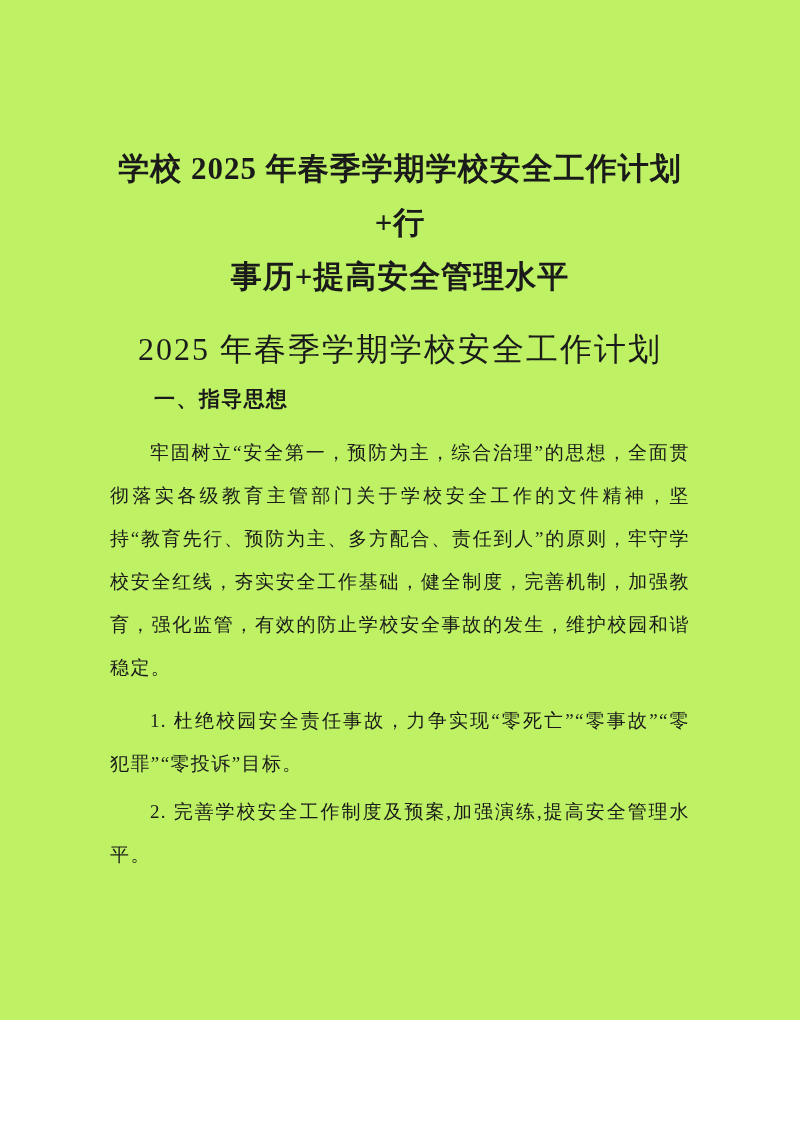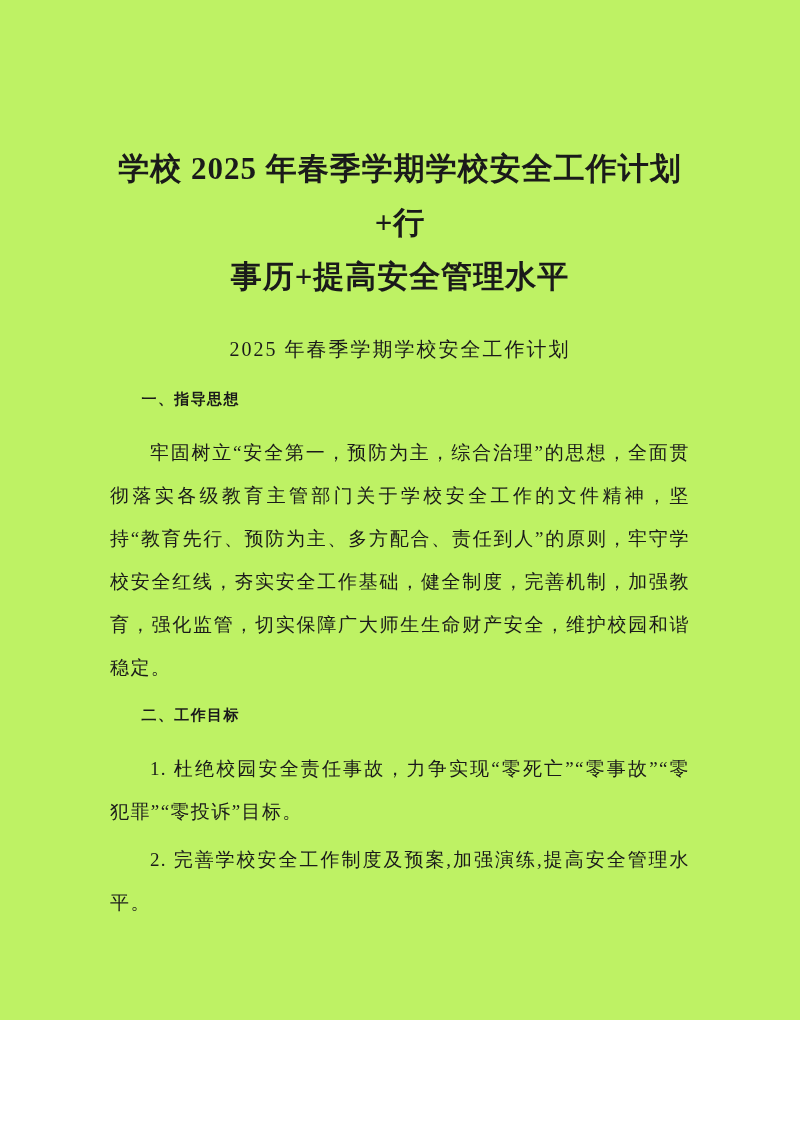--- a/index.html
+++ b/index.html
@@ -30,37 +30,37 @@
   .subtitle {
     margin-top: 16px;
     font-size: 25px;
     font-weight: bold;
     line-height: 42px;
     text-align: center;
     letter-spacing: 2px;
   }
   .plan-title {
     margin-top: 4px;
-    font-size: 20px;
+    font-size: 32px;
     font-weight: normal;
     line-height: 48px;
     text-align: center;
     letter-spacing: 2px;
   }
   .para {
     margin: 10px 0 0 0;
     font-size: 19px;
     line-height: 43px;
     text-align: justify;
     text-indent: 2.1em;
     letter-spacing: 1.4px;
   }
   .heading {
     margin: 5px 0 0 0;
-    font-size: 15px;
+    font-size: 21px;
     font-weight: bold;
     line-height: 43px;
     text-indent: 2.1em;
     letter-spacing: 1.4px;
   }
   .item { margin-top: 5px; }
   .item-first { margin-top: 10px; }
 </style>
 </head>
 <body>
@@ -71,21 +71,20 @@
     <span class="title-line">学校 2025 年春季学期学校安全工作计划+行</span>
     <span class="title-line">事历+提高安全管理水平</span>
   </h1>
 
 
   <div class="plan-title">2025 年春季学期学校安全工作计划</div>
 
 
   <h2 class="heading">一、指导思想</h2>
 
-  <p class="para">牢固树立“安全第一，预防为主，综合治理”的思想，全面贯彻落实各级教育主管部门关于学校安全工作的文件精神，坚持“教育先行、预防为主、多方配合、责任到人”的原则，牢守学校安全红线，夯实安全工作基础，健全制度，完善机制，加强教育，强化监管，切实保障广大师生生命财产安全，维护校园和谐稳定。</p>
+  <p class="para">牢固树立“安全第一，预防为主，综合治理”的思想，全面贯彻落实各级教育主管部门关于学校安全工作的文件精神，坚持“教育先行、预防为主、多方配合、责任到人”的原则，牢守学校安全红线，夯实安全工作基础，健全制度，完善机制，加强教育，强化监管，有效的防止学校安全事故的发生，维护校园和谐稳定。</p>
 
-  <h2 class="heading">二、工作目标</h2>
 
   <p class="para item item-first">1. 杜绝校园安全责任事故，力争实现“零死亡”“零事故”“零犯罪”“零投诉”目标。</p>
 
   <p class="para item">2. 完善学校安全工作制度及预案,加强演练,提高安全管理水平。</p>
 
 </div>
 
 </body></html>

